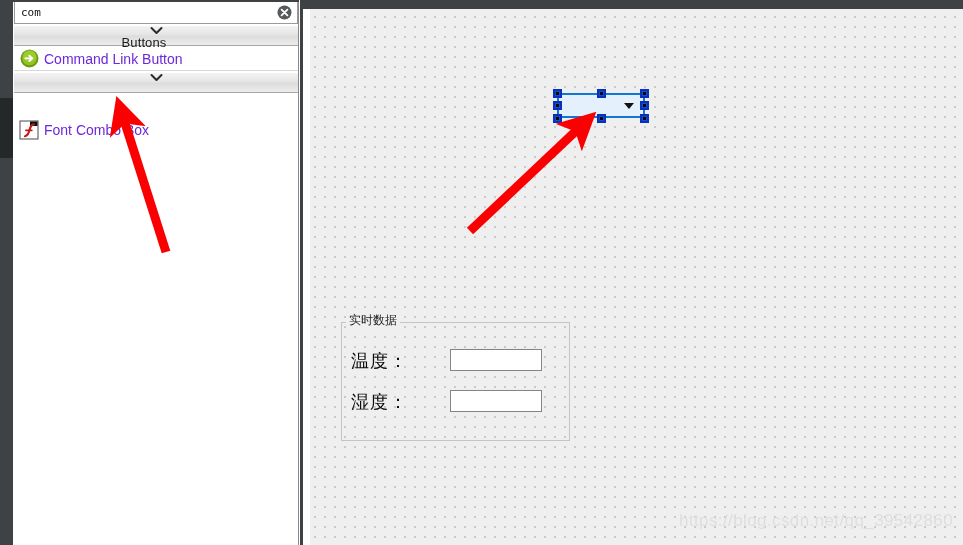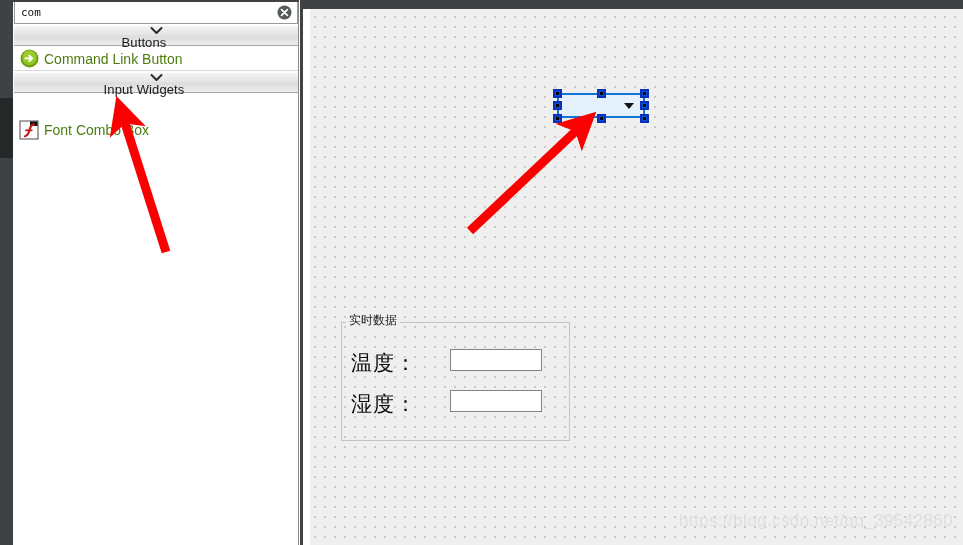--- a/index.html
+++ b/index.html
@@ -130,21 +130,21 @@
   }
   .item-row .icon-cell {
     width: 30px;
     flex: none;
     display: flex;
     align-items: center;
     justify-content: center;
   }
   .item-row .item-label {
     font-size: 14px;
-    color: #4d7c0f;
+    color: #6d28d9;
   }
   .row-sep {
     position: absolute;
     left: 1px;
     width: 284px; height: 1px;
     background: #d8d8d8;
   }
 
   
   .canvas-wrap {
@@ -191,21 +191,21 @@
     background: #efefef;
     padding: 0 3px;
     font-family: "DejaVu Serif", serif;
     font-size: 12px;
     color: #1c1c1c;
     white-space: nowrap;
   }
   .cjk-label {
     position: absolute;
     font-family: "DejaVu Serif", serif;
-    font-size: 21px;
+    font-size: 18px;
     color: #0b0b0b;
     white-space: nowrap;
     letter-spacing: 1px;
     text-align: center;
   }
   .line-edit {
     position: absolute;
     background: #ffffff;
     border: 1px solid #848484;
     box-sizing: border-box;
@@ -306,21 +306,20 @@
       <span class="item-label">Command Link Button</span>
     </div>
     <div class="row-sep" style="top:70px;"></div>
 
     <div class="group-header" style="top:72px;">
       <span class="chev">
         <svg width="13" height="9" viewBox="0 0 13 9" aria-hidden="true">
           <path d="M1.5 2 L6.5 7 L11.5 2" fill="none" stroke="#2a2a2a" stroke-width="2" stroke-linecap="round" stroke-linejoin="round"></path>
         </svg>
       </span>
-      <span class="ghtitle">Input Widgets</span>
     </div>
 
 
     <div class="item-row" style="top:118px;">
       <span class="icon-cell">
         <svg width="20" height="20" viewBox="0 0 20 20" aria-hidden="true">
           <rect x="1" y="1" width="18" height="18" fill="#fdfdfd" stroke="#4a4a4a" stroke-width="1"></rect>
           <rect x="11" y="1.5" width="7.5" height="4.5" fill="#111111"></rect>
           <path d="M6.0 16.2 C6.0 16.2 9.2 15.6 10.3 10.6 C11.4 5.6 13.6 4.0 14.9 4.4" fill="none" stroke="#c21b17" stroke-width="2.1" stroke-linecap="round"></path>
           <path d="M6.9 10.3 L12.8 10.3" stroke="#c21b17" stroke-width="1.7" stroke-linecap="round"></path>

